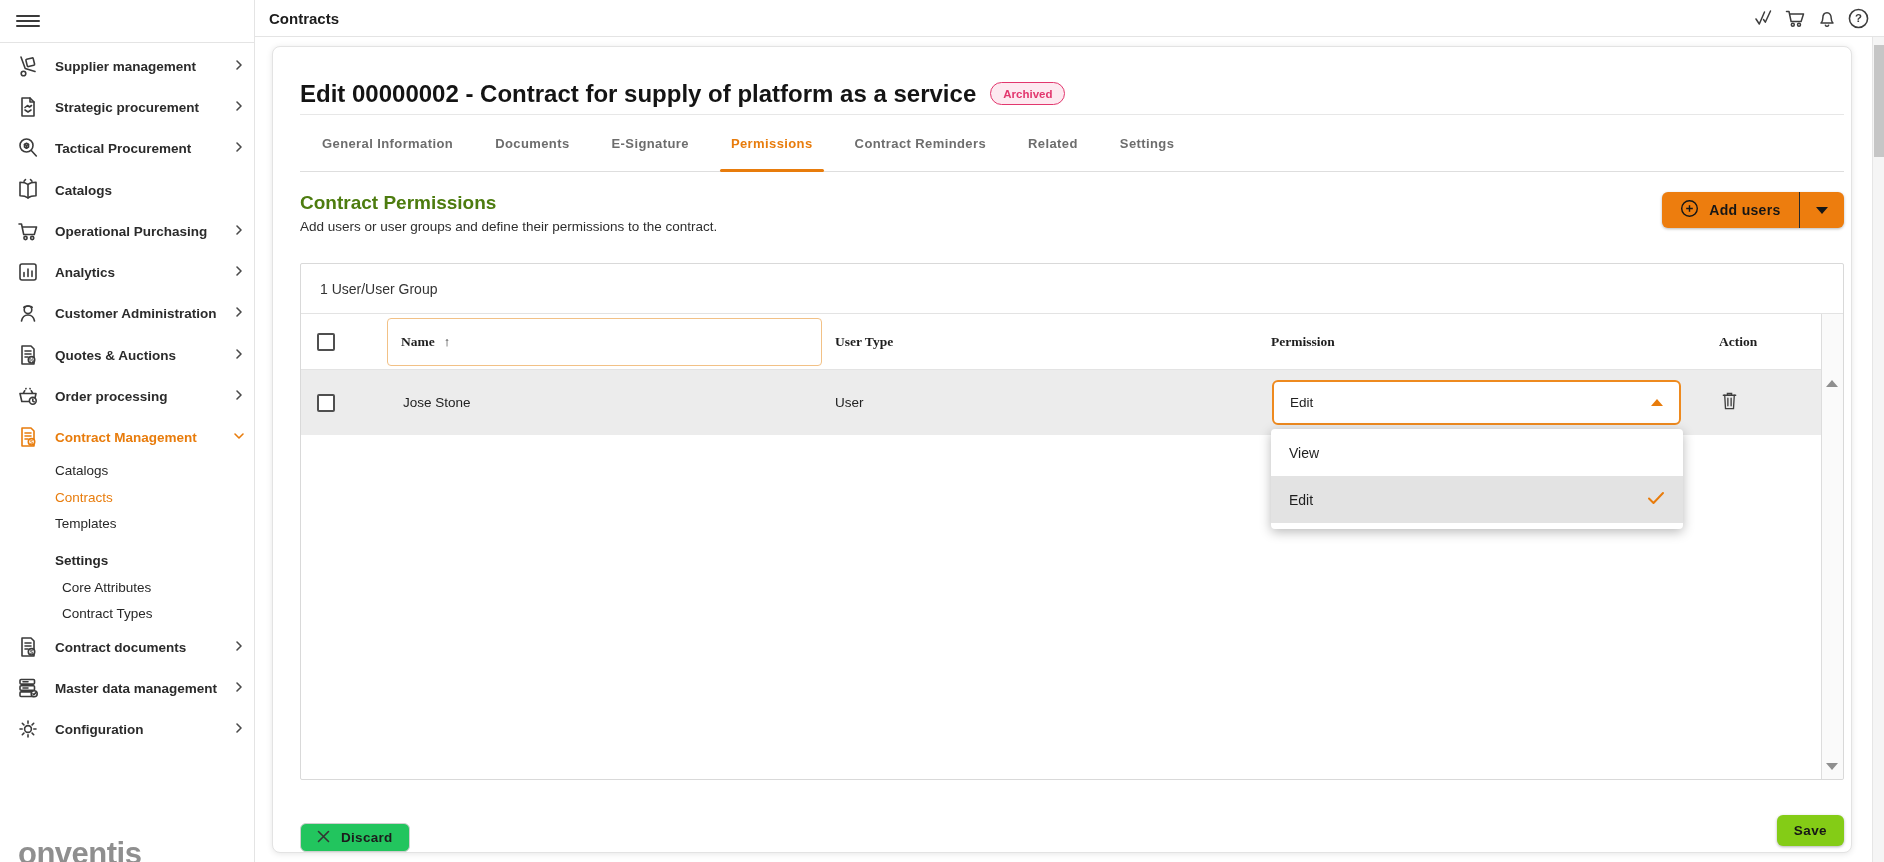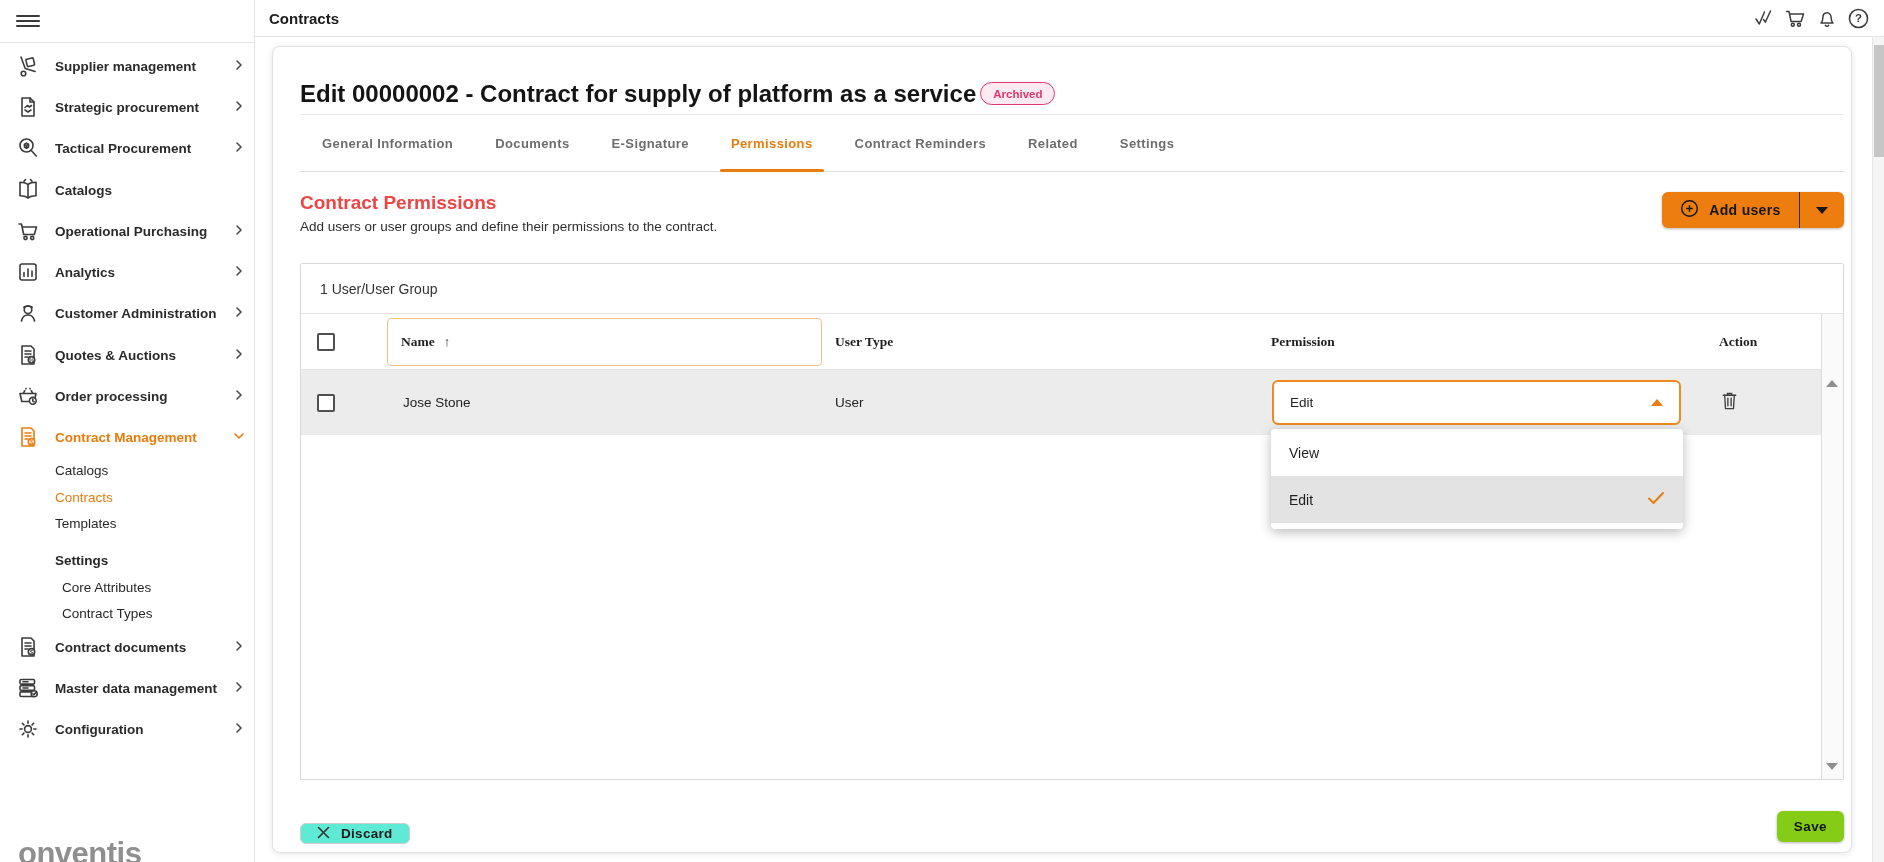--- a/index.html
+++ b/index.html
@@ -41,34 +41,34 @@
   .tb-icon svg { stroke:#3d3d3d; fill:none; stroke-width:1.5; stroke-linecap:round; stroke-linejoin:round; }
 
   
   .page-scroll { position:absolute; right:0; top:37px; bottom:0; width:12px; background:#f5f5f5; border-left:1px solid #e6e6e6; }
   .page-thumb { position:absolute; top:8px; left:1px; width:10px; height:112px; background:#c6c6c6; cursor:pointer; }
 
   
   .card { position:absolute; left:272px; top:46px; width:1580px; height:807px; background:#fff;
     border:1px solid #e3e3e3; border-radius:8px; box-shadow:0 1px 6px rgba(0,0,0,.10);
     padding:0 7px 0 27px; }
-  .title-row { padding-top:26px; height:68px; border-bottom:1px solid #e7e7e7; display:flex; align-items:center; gap:4px; }
+  .title-row { padding-top:26px; height:68px; border-bottom:1px solid #e7e7e7; display:flex; align-items:center; gap:14px; }
   .page-title { font-size:24px; font-weight:700; color:#141414; }
   .badge { height:23px; padding:0 12px; border:1.5px solid #E2376E; color:#E2376E; background:#FDE9F0;
     border-radius:12px; font-size:11.5px; font-weight:700; display:flex; align-items:center; }
 
   .tabs { height:57px; border-bottom:1px solid #dedede; display:flex; align-items:flex-start; padding-left:1px; }
   .tab { height:100%; display:flex; align-items:center; padding:0 21px; font-size:13px; font-weight:700;
     letter-spacing:.4px; color:#6d6d6d; position:relative; cursor:pointer; white-space:nowrap; }
   .tab.active { color:#E87C0C; }
   .tab.active::after { content:""; position:absolute; left:10px; right:10px; bottom:-1px; height:3px;
     background:#E87C0C; border-radius:2px; }
 
   .section-row { margin-top:20px; height:42px; display:flex; justify-content:space-between; align-items:flex-start; }
-  .section-title { font-size:19px; font-weight:700; color:#ef4444; margin-bottom:5px; }
+  .section-title { font-size:19px; font-weight:700; color:#4d7c0f; margin-bottom:5px; }
   .section-desc { font-size:13.5px; color:#2e2e2e; }
   .add-users { display:flex; height:36px; background:#ED7D0E; border-radius:6px; overflow:hidden;
     cursor:pointer; box-shadow:0 1px 3px rgba(0,0,0,.28); }
   .add-users-main { display:flex; align-items:center; gap:10px; padding:0 18px; font-size:14px;
     font-weight:700; color:#161616; letter-spacing:.3px; }
   .add-users-main svg { stroke:#161616; fill:none; stroke-width:1.5; }
   .au-divider { width:1.5px; background:#2b2b2b; }
   .add-users-caret { width:44px; display:flex; align-items:center; justify-content:center; }
   .caret-down { width:0; height:0; border-left:6.5px solid transparent; border-right:6.5px solid transparent; border-top:7px solid #161616; }
 
@@ -102,21 +102,21 @@
     border-right:6.5px solid transparent; border-top:7.5px solid #8f8f8f; cursor:pointer; }
 
   .menu { position:absolute; left:970px; top:165px; width:412px; background:#fff; border-radius:4px;
     box-shadow:0 3px 12px rgba(0,0,0,.28); z-index:20; overflow:hidden; padding-bottom:6px; }
   .menu-opt { height:47px; display:flex; align-items:center; justify-content:space-between;
     padding:0 18px; font-size:14px; color:#1f1f1f; cursor:pointer; }
   .menu-opt.selected { background:#E3E3E3; }
   .menu-opt svg { stroke:#E87C0C; fill:none; stroke-width:2; stroke-linecap:round; stroke-linejoin:round; }
 
   .footer-row { margin-top:29px; display:flex; justify-content:space-between; align-items:center; }
-  .discard-btn { height:21px; border:1px solid #cfcfcf; border-radius:6px; background:#5eead4; display:flex;
+  .discard-btn { height:29px; border:1px solid #cfcfcf; border-radius:6px; background:#22c55e; display:flex;
     align-items:center; gap:11px; padding:0 16px; font-size:13.5px; font-weight:700; color:#1c1c1c;
     letter-spacing:.3px; cursor:pointer;margin-top:14px; }
   .discard-btn svg { stroke:#333; fill:none; stroke-width:1.6; stroke-linecap:round; }
   .save-btn { height:31px; background:#84cc16; border:none; border-radius:6px; padding:0 17px;
     font-size:13.5px; font-weight:700; letter-spacing:.4px; color:#161616;
     box-shadow:0 1px 3px rgba(0,0,0,.3); cursor:pointer; }
 </style>
 </head>
 <body>
 

